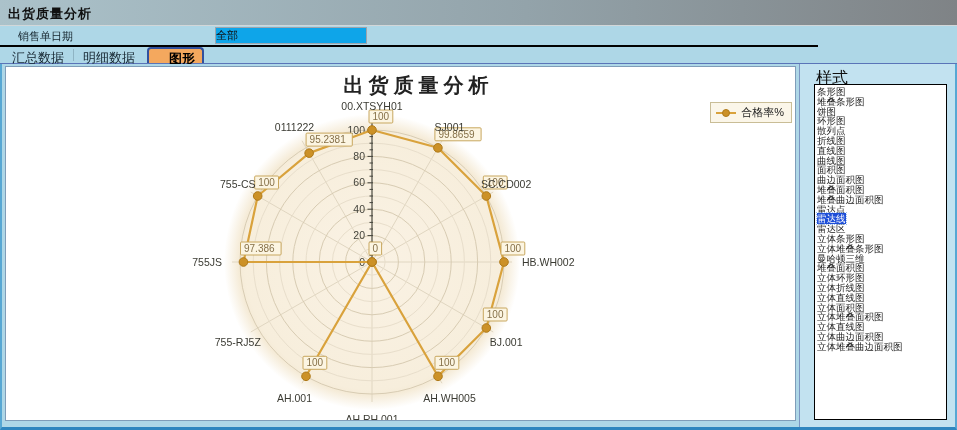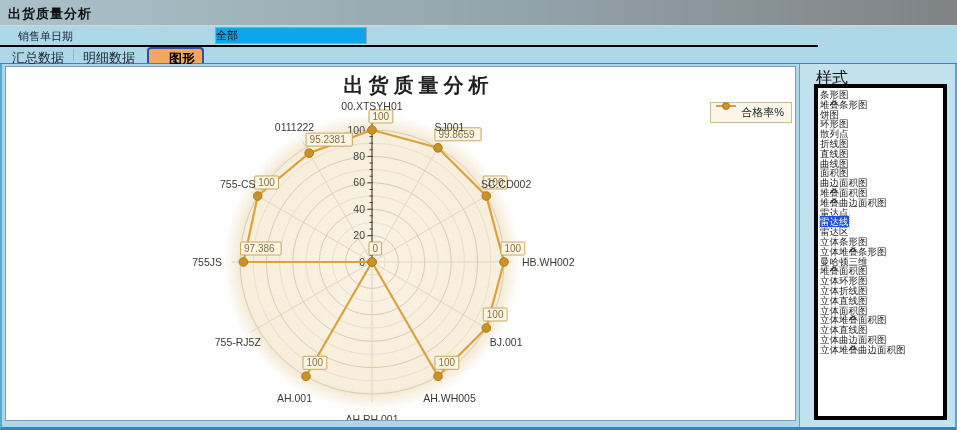--- a/index.html
+++ b/index.html
@@ -58,38 +58,38 @@
   }
   .chart-title{
     position:absolute;left:0;top:5px;width:100%;text-align:center;
     transform:translateX(18px);
     font-family:"DejaVu Serif","Liberation Serif",serif;
     font-size:20px;font-weight:bold;color:#222;letter-spacing:5px;
   }
   .legend{
     position:absolute;top:35px;right:3px;height:15px;
     background:#FBF6E9;border:1px solid #C9BD96;
-    display:flex;align-items:flex-start;gap:5px;padding:2px 7px 2px 5px;
+    display:flex;align-items:center;gap:5px;padding:2px 7px 2px 5px;
     font-size:11px;color:#222;
   }
   .legend-marker{position:relative;width:20px;height:2px;background:#D9A23C;display:inline-block;}
   .legend-dot{
     position:absolute;left:6px;top:-3px;width:8px;height:8px;border-radius:50%;
     background:#CC9127;border:1px solid #AF7A1A;box-sizing:border-box;
   }
   #radar-svg{position:absolute;left:0;top:0;}
   
   .style-panel{
     position:absolute;left:797px;top:0;width:156px;height:363px;box-sizing:border-box;
     background:#C2E2F0;border-left:1px solid #7C96C2;
   }
   .style-title{margin:4px 0 9px 16px;font-size:16px;color:#101010;}
   .style-list{
     position:absolute;left:14px;top:20px;width:133px;height:336px;box-sizing:border-box;
-    background:#FFFFFF;border:4px solid #000000;
+    background:#FFFFFF;border:1px solid #000000;
     font-size:9.5px;line-height:9.8px;color:#1A1A1A;
     padding:2px 0 0 2px;overflow:hidden;cursor:default;
   }
   .style-item{white-space:nowrap;}
   .style-item .sel{background:#1d4ed8;color:#FFFFFF;outline:1px dotted #9FC0EE;}
 </style>
 </head>
 <body>
 
 <div class="titlebar">出货质量分析</div>

